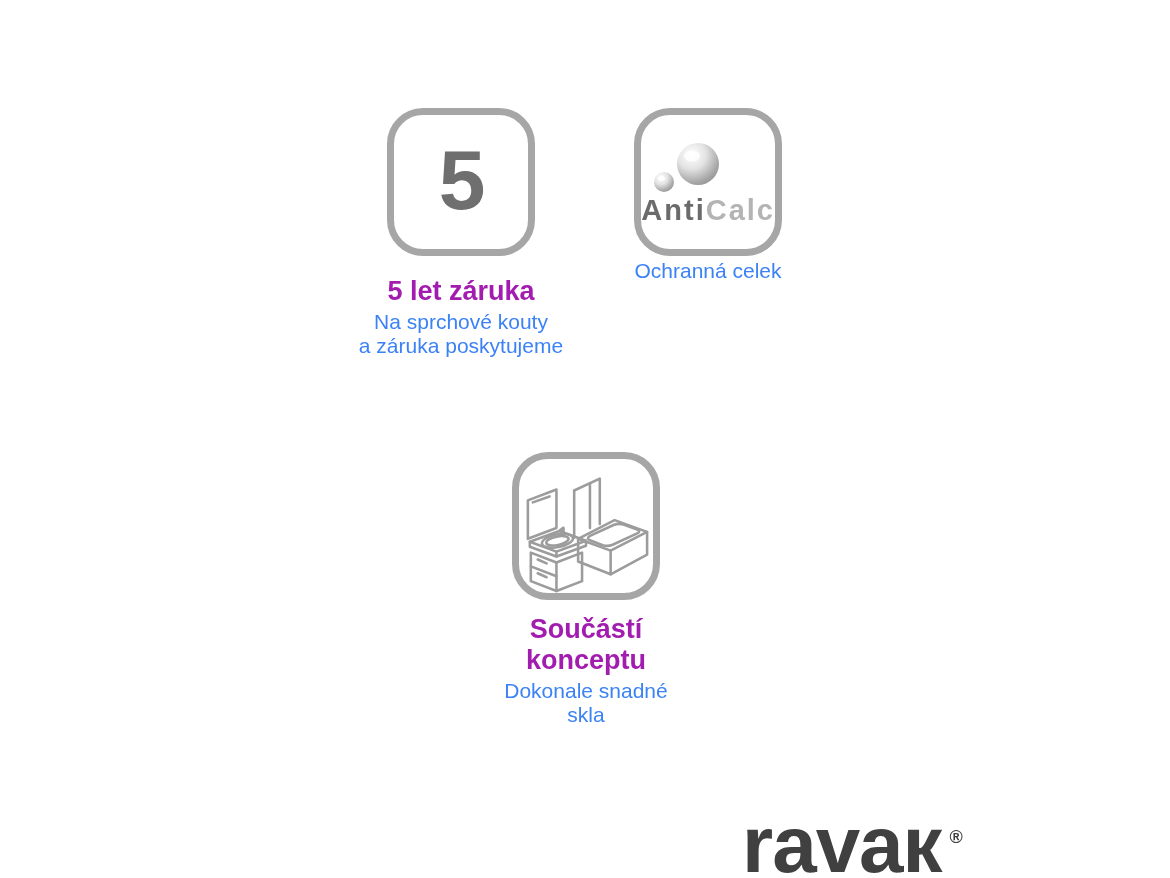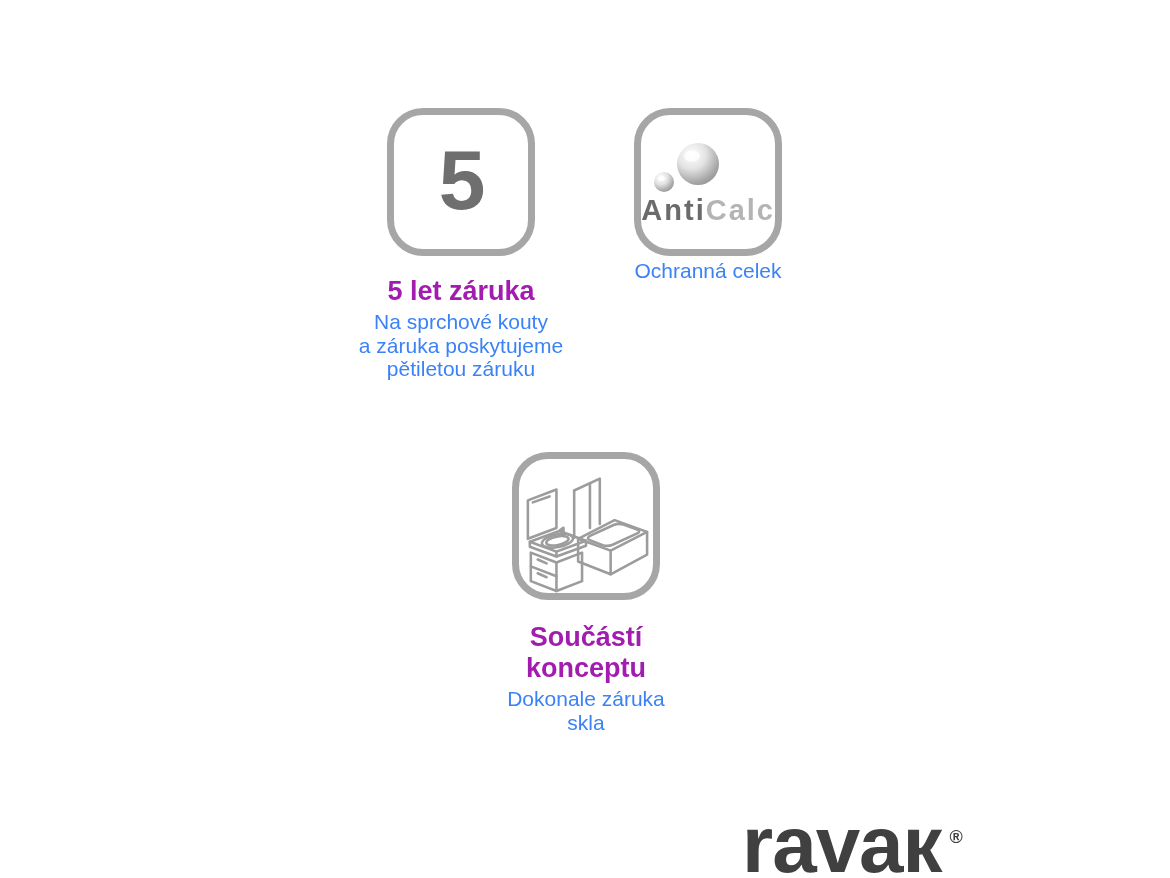--- a/index.html
+++ b/index.html
@@ -31,21 +31,21 @@
     position:absolute; left:0; bottom:24px; width:100%; text-align:right;
     font-size:29px; font-weight:600; letter-spacing:2px; line-height:1; white-space:nowrap;
   }
   .anticalc-label .dark  { color:#6b6b6b; }
   .anticalc-label .light { color:#b4b4b4; }
 
   .title {
     margin:20px 0 0; font-size:27px; line-height:31px; font-weight:700;
     color:#a21caf; letter-spacing:0;
   }
-  #feature-concept .title { margin-top:22px; }
+  #feature-concept .title { margin-top:14px; }
   .t-line { display:block; }
   .desc {
     margin:3px 0 0; font-size:21px; line-height:23.5px; font-weight:400;
     color:#3b82f6;
   }
   .d-line { display:block; }
 
   .logo {
     position:absolute; left:742px; top:787px;
     color:#404040; font-size:80px; font-weight:700; line-height:1;
@@ -64,21 +64,20 @@
   <section class="feature" id="feature-warranty">
     <div class="badge">
       <span class="digit">5</span>
     </div>
     <h3 class="title">
       <span class="t-line">5 let záruka</span>
     </h3>
     <p class="desc">
       <span class="d-line">Na sprchové kouty</span>
       <span class="d-line">a záruka poskytujeme</span>
-      <span class="d-line">pětiletou záruku</span>
     </p>
   </section>
 
   <section class="feature" id="feature-anticalc">
     <div class="badge">
       <svg width="134" height="134" viewBox="0 0 134 134" aria-hidden="true">
         <defs>
           <radialGradient id="sphereGrad" cx="0.35" cy="0.28" r="0.85">
             <stop offset="0" stop-color="#ffffff"></stop>
             <stop offset="0.4" stop-color="#e3e3e3"></stop>
@@ -132,21 +131,21 @@
         <path d="M19,102 L28,106"></path>
         <path d="M19,116 L28,120"></path>
         <path d="M38,105 L64,95 L64,124 L38,134"></path>
       </svg>
     </div>
     <h3 class="title">
       <span class="t-line">Součástí</span>
       <span class="t-line">konceptu</span>
     </h3>
     <p class="desc">
-      <span class="d-line">Dokonale záruka</span>
+      <span class="d-line">Dokonale snadné</span>
       <span class="d-line">skla</span>
     </p>
   </section>
 
   <div class="logo">
     <span>ravaк</span>
     <span class="reg">®</span>
   </div>
 
 </div>

